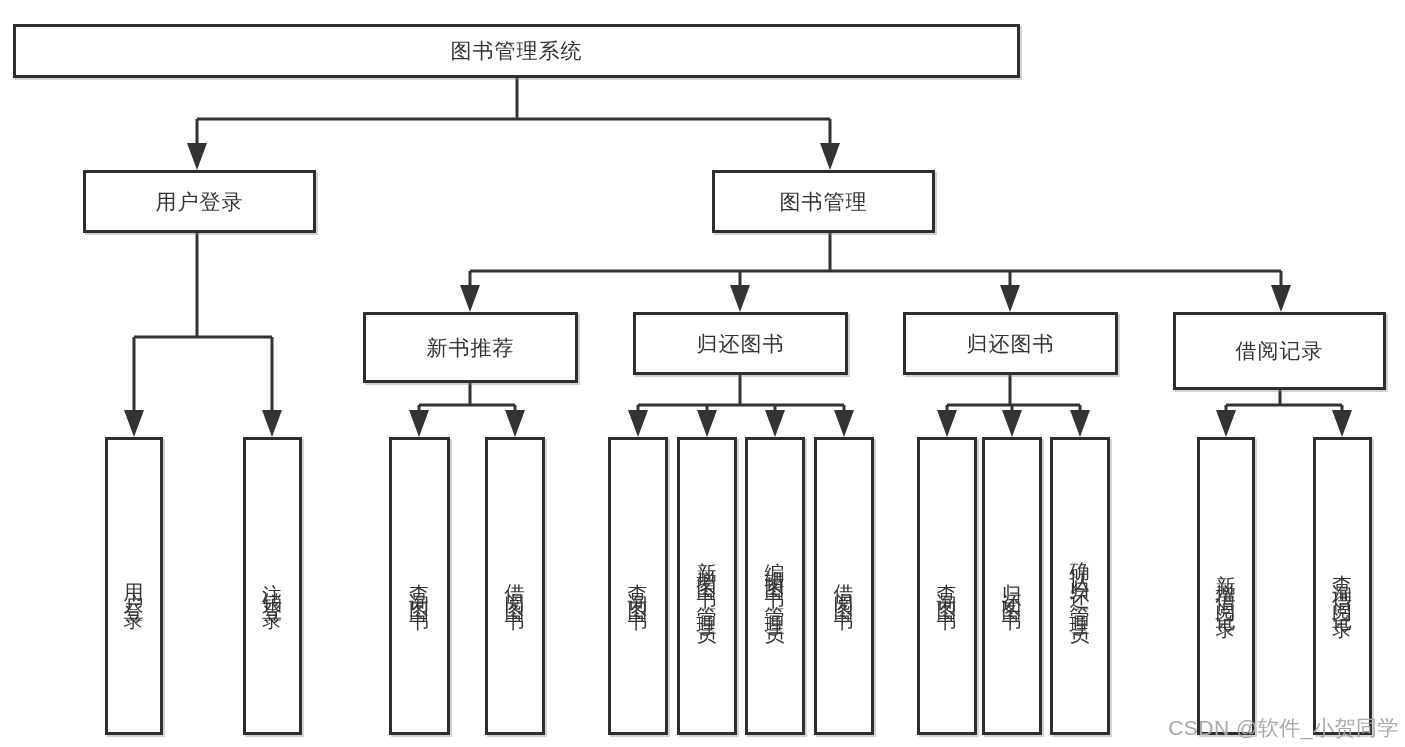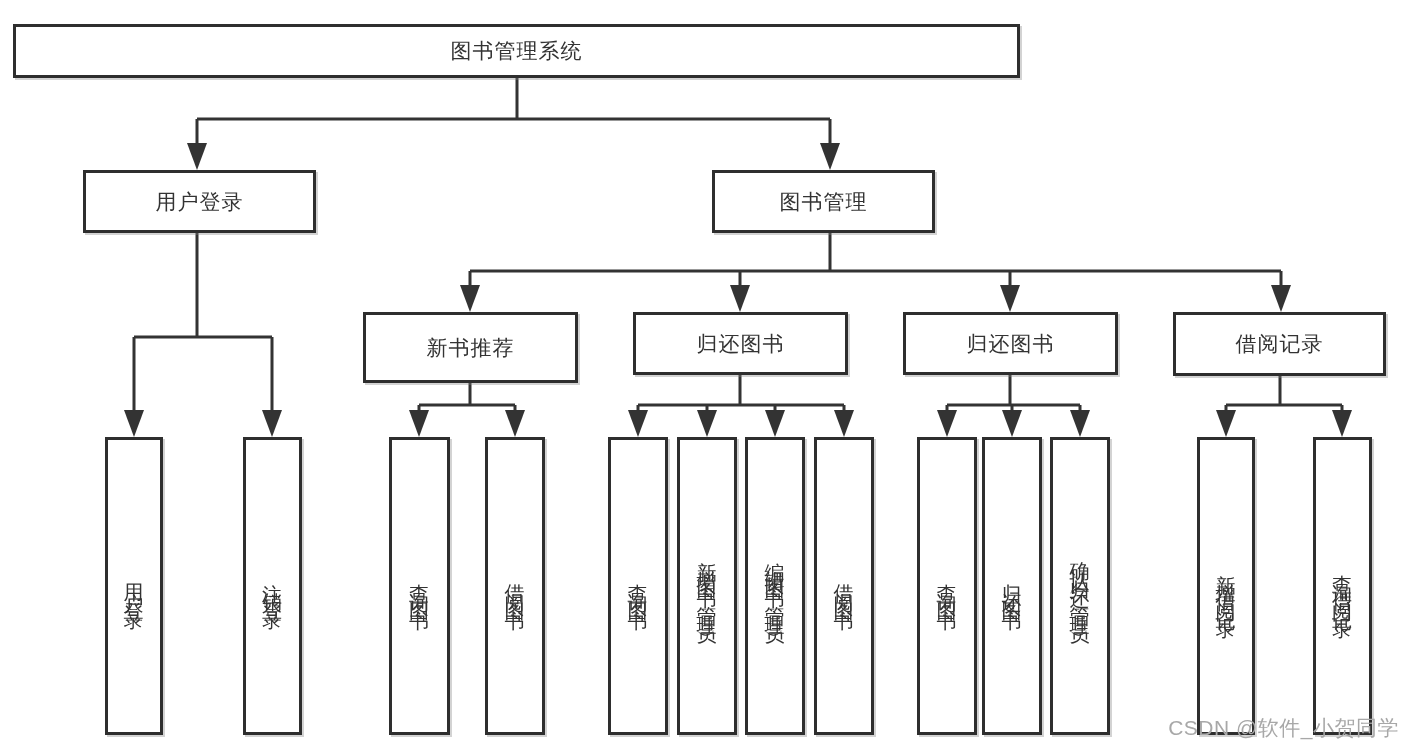--- a/index.html
+++ b/index.html
@@ -80,21 +80,21 @@
   </svg>
 
   <div class="node h" style="left:13px;top:24px;width:1007px;height:54px">图书管理系统</div>
 
   <div class="node h" style="left:83px;top:170px;width:233px;height:63px">用户登录</div>
   <div class="node h" style="left:712px;top:170px;width:223px;height:63px">图书管理</div>
 
   <div class="node h" style="left:363px;top:312px;width:215px;height:71px">新书推荐</div>
   <div class="node h" style="left:633px;top:312px;width:215px;height:63px">归还图书</div>
   <div class="node h" style="left:903px;top:312px;width:215px;height:63px">归还图书</div>
-  <div class="node h" style="left:1173px;top:312px;width:213px;height:64px">借阅记录</div>
+  <div class="node h" style="left:1173px;top:312px;width:213px;height:78px">借阅记录</div>
 
   <div class="node v" style="left:105px;top:437px;width:58px;height:298px">用户登录</div>
   <div class="node v" style="left:243px;top:437px;width:59px;height:298px">注销登录</div>
 
   <div class="node v" style="left:389px;top:437px;width:61px;height:298px">查询图书</div>
   <div class="node v" style="left:485px;top:437px;width:60px;height:298px">借阅图书</div>
 
   <div class="node v" style="left:608px;top:437px;width:60px;height:298px">查询图书</div>
   <div class="node v" style="left:677px;top:437px;width:60px;height:298px">新增图书（管理员）</div>
   <div class="node v" style="left:745px;top:437px;width:60px;height:298px">编辑图书（管理员）</div>

